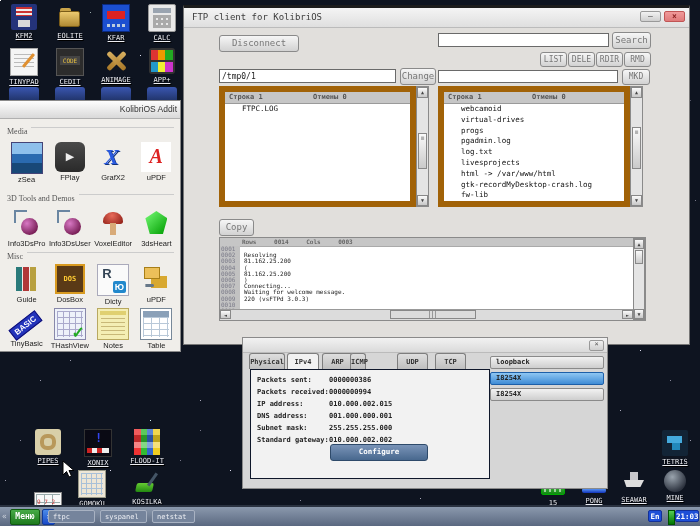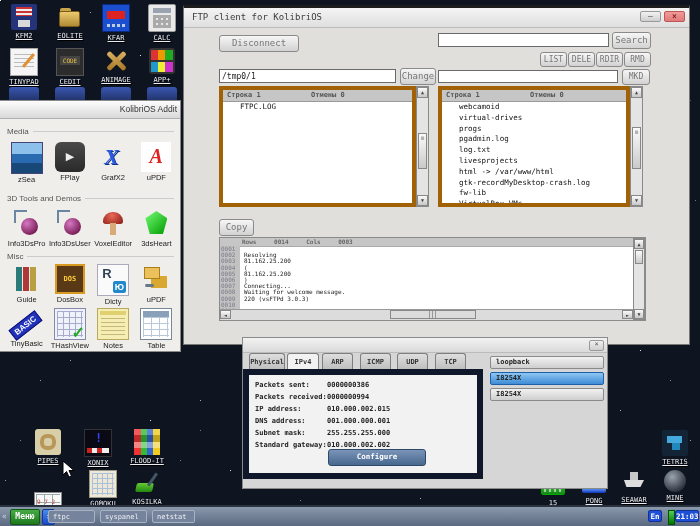--- a/index.html
+++ b/index.html
@@ -103,21 +103,21 @@
     border:1px solid #777;border-top:3px solid #1c1c1c;box-sizing:border-box;z-index:2;}
   .ftptitle{position:absolute;left:0;top:0;right:0;height:19px;background:linear-gradient(#f4f4f4,#dfdfdf);
     border-bottom:1px solid #bbb;}
   .ftptitle .t{position:absolute;left:8px;top:4px;font-size:9px;color:#3c3c3c;}
   .wbtn{position:absolute;top:3px;width:21px;height:11px;border-radius:2px;font-size:8px;line-height:9px;
     text-align:center;box-sizing:border-box;}
   .wmin{right:28px;background:linear-gradient(#f2f2f2,#cfcfcf);border:1px solid #999;color:#555;}
   .wclose{right:4px;background:linear-gradient(#f09a9a,#e07a7a);border:1px solid #c05555;color:#8a1f1f;font-weight:bold;}
   .listhead{position:absolute;left:0;top:0;right:0;height:11px;background:#c6c6c6;border-bottom:1px solid #9a9a9a;
     font-size:7px;line-height:11px;color:#555;font-weight:bold;}
-  .flist{position:absolute;background:#fff;border:4px solid #a16207;box-sizing:border-box;overflow:hidden;}
+  .flist{position:absolute;background:#fff;border:6px solid #a16207;box-sizing:border-box;overflow:hidden;}
   .fitem{font-size:7.5px;line-height:10.8px;color:#111;padding-left:17px;white-space:nowrap;}
   .vsb{position:absolute;width:13px;background:#e4e4e4;border:1px solid #8a8a8a;box-sizing:border-box;}
   .thumb{position:absolute;left:1px;right:1px;background:linear-gradient(#fafafa,#cacaca);border:1px solid #888;
     font-size:6px;line-height:8px;text-align:center;color:#777;}
   .logwrap{position:absolute;left:35px;top:229px;width:427px;height:84px;background:#fff;border:1px solid #8a8a8a;box-sizing:border-box;}
   .loghead{position:absolute;left:0;top:0;right:12px;height:8px;background:#c6c6c6;border-bottom:1px solid #aaa;
     font-size:6px;line-height:8px;color:#666;font-weight:bold;}
   .loghead span{margin-right:14px;}
   .logbody{position:absolute;left:0;top:8px;right:12px;bottom:10px;overflow:hidden;}
   .logrow{display:flex;height:6.2px;}
@@ -129,22 +129,22 @@
   .hthumb{position:absolute;top:0;left:170px;width:86px;height:9px;background:linear-gradient(#fafafa,#cacaca);
     border:1px solid #888;box-sizing:border-box;
     background-image:linear-gradient(90deg,transparent 38px,#999 38px 39px,transparent 39px 41px,#999 41px 42px,transparent 42px 44px,#999 44px 45px,transparent 45px);}
   
   .appswin{position:absolute;left:-4px;top:100px;width:185px;height:252px;background:#f0eeea;
     border:1px solid #8a8a8a;box-sizing:border-box;z-index:2;}
   .appstitle{position:absolute;left:0;top:0;right:0;height:17px;background:linear-gradient(#fdfdfd,#d9d9d9);
     border-bottom:1px solid #b0b0b0;font:8.5px "Liberation Sans",sans-serif;color:#333;
     line-height:17px;text-align:right;padding-right:3px;white-space:nowrap;overflow:hidden;}
   .appsbody{position:absolute;left:0;top:17px;right:0;bottom:0;font-family:"Liberation Sans",sans-serif;}
-  .sec-head{position:absolute;left:10px;right:6px;display:flex;align-items:center;gap:4px;
-    font-size:8px;color:#555;}
+  .sec-head{position:absolute;left:10px;right:6px;display:flex;align-items:flex-start;gap:4px;
+    font-size:8px;color:#555;font-family:Liberation Serif, serif;}
   .sec-head::after{content:"";flex:1;height:1px;background:#ccc;}
   .approw{position:absolute;left:8px;right:2px;display:flex;}
   .acell{width:44px;text-align:center;}
   .a30{position:relative;width:30px;height:30px;margin:0 auto;}
   .albl{font-size:7.5px;color:#222;margin-top:1px;white-space:nowrap;}
   .ai-zsea{background:linear-gradient(#8ec0ec 0 38%,#2a6ab0 38% 68%,#184878 68%);border:1px solid #447;}
   .ai-fplay{background:linear-gradient(#4a4a4a,#2a2a2a);border-radius:6px;}
   .ai-fplay::before{content:"▶";position:absolute;left:0;right:0;top:8px;color:#eee;font-size:11px;text-align:center;}
   .ai-grafx2::before{content:"X";position:absolute;left:6px;top:2px;font:bold italic 22px "Liberation Serif",serif;
     color:#2a5ae0;text-shadow:1px 1px 0 #10307a;}
@@ -194,22 +194,22 @@
   .netwin{position:absolute;left:242px;top:337px;width:366px;height:152px;background:#d6d6d6;
     border:1px solid #8a8a8a;box-sizing:border-box;z-index:3;}
   .nettitle{position:absolute;left:0;top:0;right:0;height:14px;background:linear-gradient(#f2f2f2,#dadada);
     border-bottom:1px solid #bbb;}
   .netclose{position:absolute;right:3px;top:2px;width:13px;height:9px;background:linear-gradient(#f0f0f0,#cfcfcf);
     border:1px solid #999;border-radius:2px;font-size:7px;line-height:7px;text-align:center;color:#555;}
   .tab{position:absolute;top:15px;height:16px;box-sizing:border-box;border:1px solid #7e7e7e;border-bottom:none;
     border-radius:3px 3px 0 0;background:linear-gradient(#dedede,#bfbfbf);font-size:7px;font-weight:bold;
     color:#333;text-align:center;line-height:16px;}
   .tab.active{background:#f2f2f2;}
-  .netpanel{position:absolute;left:0;top:31px;width:240px;height:110px;background:#f2f2f2;
-    border:6px solid #0f172a;box-sizing:border-box;}
+  .netpanel{position:absolute;left:7px;top:31px;width:240px;height:110px;background:#f2f2f2;
+    border:1px solid #0f172a;box-sizing:border-box;}
   .nrow{position:absolute;font-size:7px;font-weight:bold;color:#222;white-space:nowrap;}
   .nval{position:absolute;left:72px;top:0;}
   .cfg{position:absolute;left:79px;top:74px;width:96px;height:15px;background:linear-gradient(#7a94b8,#48688e);
     border:1px solid #2e4a6a;border-radius:3px;color:#fff;font-size:7.5px;font-weight:bold;
     text-align:center;line-height:14px;}
   .iface{position:absolute;left:247px;width:114px;height:13px;box-sizing:border-box;
     background:linear-gradient(#f2f2f2,#cecece);border:1px solid #8a8a8a;border-radius:2px;
     font-size:7px;font-weight:bold;color:#222;padding-left:5px;line-height:11px;}
   .iface.sel{background:linear-gradient(#8ec6f2,#3f8cd6);border-color:#1d5fa8;}
   
@@ -484,21 +484,21 @@
     </div>
   </div>
 
   <div class="netwin">
     <div class="nettitle">
       <span class="netclose">×</span>
     </div>
     <div class="tab" style="left:6px;width:36px">Physical</div>
     <div class="tab active" style="left:44px;width:32px">IPv4</div>
     <div class="tab" style="left:79px;width:31px">ARP</div>
-    <div class="tab" style="left:117px;width:31px">ICMP</div>
+    <div class="tab" style="left:107px;width:16px">ICMP</div>
     <div class="tab" style="left:154px;width:31px">UDP</div>
     <div class="tab" style="left:192px;width:31px">TCP</div>
     <div class="netpanel">
       <div class="nrow" style="left:6px;top:6px">
         <span>Packets sent:</span>
         <span class="nval">0000000386</span></div>
       <div class="nrow" style="left:6px;top:18px">
         <span>Packets received:</span>
         <span class="nval">0000000994</span></div>
       <div class="nrow" style="left:6px;top:30px">
@@ -529,21 +529,21 @@
     <div class="dlabel">XONIX</div>
     </div>
   <div class="dcell" style="left:124px;top:429px">
     <div class="i26 ic-flood"></div>
     <div class="dlabel">FLOOD-IT</div>
     </div>
   <div class="dcell" style="left:25px;top:492px">
     <div class="i26 ic-sudoku"></div>
     <div class="dlabel">SUDOKU</div>
     </div>
-  <div class="dcell" style="left:80px;top:470px">
+  <div class="dcell" style="left:69px;top:470px">
     <div class="i26 ic-gomoku"></div>
     <div class="dlabel">GOMOKU</div>
     </div>
   <div class="dcell" style="left:124px;top:470px">
     <div class="i26 ic-kosilka"></div>
     <div class="dlabel">KOSILKA</div>
     </div>
 
   <div class="dcell" style="left:531px;top:474px;width:44px">
     <div class="ic-15"></div>

